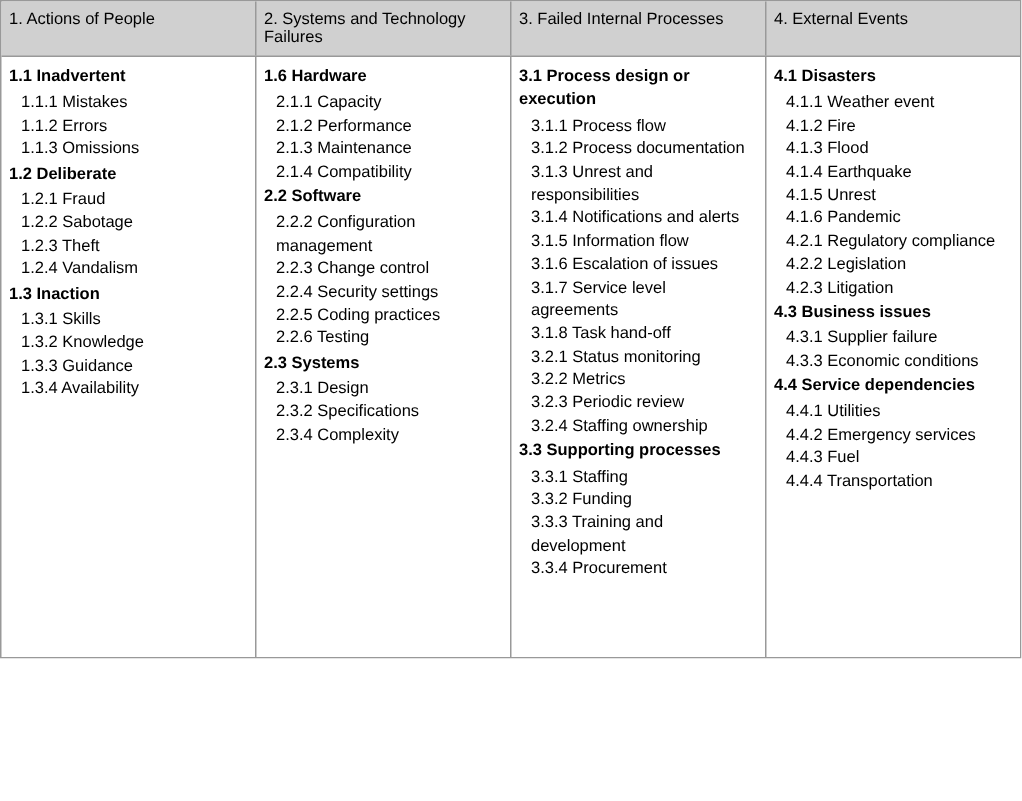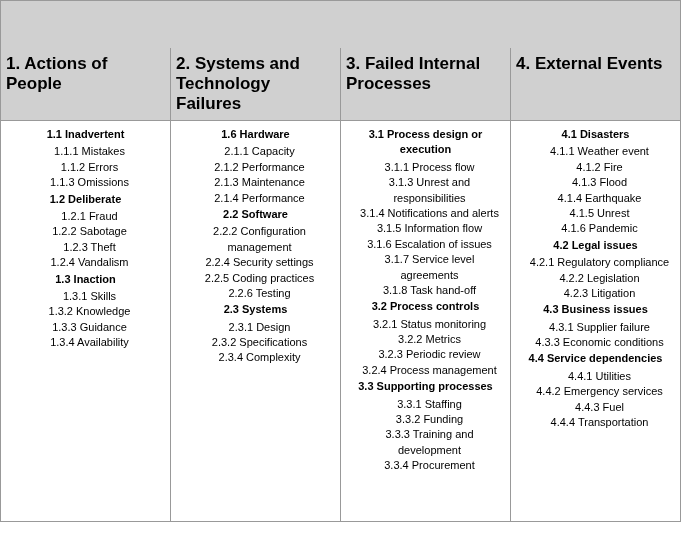--- a/index.html
+++ b/index.html
@@ -13,39 +13,37 @@
       width: 681px;
       border: 1px solid #999;
     }
     .header-row {
       display: flex;
       background: #d0d0d0;
       border-bottom: 1px solid #999;
     }
     .header-cell {
       padding: 6px 5px;
-      font-weight: bold;
-      font-size: 17px;
+      font-weight: normal;
+      font-size: 11px;
       border-right: 1px solid #999;
       flex: 1;
-      margin-top: 47px;
     }
     .header-cell:last-child { border-right: none; }
     .body-row {
       display: flex;
       min-height: 400px;
     }
     .col {
       padding: 6px 5px;
       border-right: 1px solid #999;
       flex: 1;
       vertical-align: top;
       font-size: 11px;
       line-height: 1.4;
-      text-align: center;
     }
     .col:last-child { border-right: none; }
     .section-title {
       font-weight: bold;
       margin-top: 1px;
       margin-bottom: 2px;
     }
     .section-title:first-child { margin-top: 0; }
     .sub-item {
       margin-left: 8px;
@@ -76,60 +74,60 @@
         <div class="sub-item">1.3.1  Skills</div>
         <div class="sub-item">1.3.2  Knowledge</div>
         <div class="sub-item">1.3.3  Guidance</div>
         <div class="sub-item">1.3.4  Availability</div>
       </div>
     <div class="col" id="col2-body">
         <div class="section-title">1.6  Hardware</div>
         <div class="sub-item">2.1.1  Capacity</div>
         <div class="sub-item">2.1.2  Performance</div>
         <div class="sub-item">2.1.3  Maintenance</div>
-        <div class="sub-item">2.1.4  Performance</div>
+        <div class="sub-item">2.1.4  Compatibility</div>
         <div class="section-title">2.2  Software</div>
         <div class="sub-item">2.2.2  Configuration management</div>
+        <div class="sub-item">2.2.3  Change control</div>
         <div class="sub-item">2.2.4  Security settings</div>
         <div class="sub-item">2.2.5  Coding practices</div>
         <div class="sub-item">2.2.6  Testing</div>
         <div class="section-title">2.3  Systems</div>
         <div class="sub-item">2.3.1  Design</div>
         <div class="sub-item">2.3.2  Specifications</div>
         <div class="sub-item">2.3.4  Complexity</div>
       </div>
     <div class="col" id="col3-body">
         <div class="section-title">3.1  Process design or execution</div>
         <div class="sub-item">3.1.1  Process flow</div>
+        <div class="sub-item">3.1.2  Process documentation</div>
         <div class="sub-item">3.1.3  Unrest and responsibilities</div>
         <div class="sub-item">3.1.4  Notifications and alerts</div>
         <div class="sub-item">3.1.5  Information flow</div>
         <div class="sub-item">3.1.6  Escalation of issues</div>
         <div class="sub-item">3.1.7  Service level agreements</div>
         <div class="sub-item">3.1.8  Task hand-off</div>
-        <div class="section-title">3.2  Process controls</div>
         <div class="sub-item">3.2.1  Status monitoring</div>
         <div class="sub-item">3.2.2  Metrics</div>
         <div class="sub-item">3.2.3  Periodic review</div>
-        <div class="sub-item">3.2.4  Process management</div>
+        <div class="sub-item">3.2.4  Staffing ownership</div>
         <div class="section-title">3.3  Supporting processes</div>
         <div class="sub-item">3.3.1  Staffing</div>
         <div class="sub-item">3.3.2  Funding</div>
         <div class="sub-item">3.3.3  Training and development</div>
         <div class="sub-item">3.3.4  Procurement</div>
       </div>
     <div class="col" id="col4-body">
         <div class="section-title">4.1  Disasters</div>
         <div class="sub-item">4.1.1  Weather event</div>
         <div class="sub-item">4.1.2  Fire</div>
         <div class="sub-item">4.1.3  Flood</div>
         <div class="sub-item">4.1.4  Earthquake</div>
         <div class="sub-item">4.1.5  Unrest</div>
         <div class="sub-item">4.1.6  Pandemic</div>
-        <div class="section-title">4.2  Legal issues</div>
         <div class="sub-item">4.2.1  Regulatory compliance</div>
         <div class="sub-item">4.2.2  Legislation</div>
         <div class="sub-item">4.2.3  Litigation</div>
         <div class="section-title">4.3  Business issues</div>
         <div class="sub-item">4.3.1  Supplier failure</div>
         <div class="sub-item">4.3.3  Economic conditions</div>
         <div class="section-title">4.4  Service dependencies</div>
         <div class="sub-item">4.4.1  Utilities</div>
         <div class="sub-item">4.4.2  Emergency services</div>
         <div class="sub-item">4.4.3  Fuel</div>

